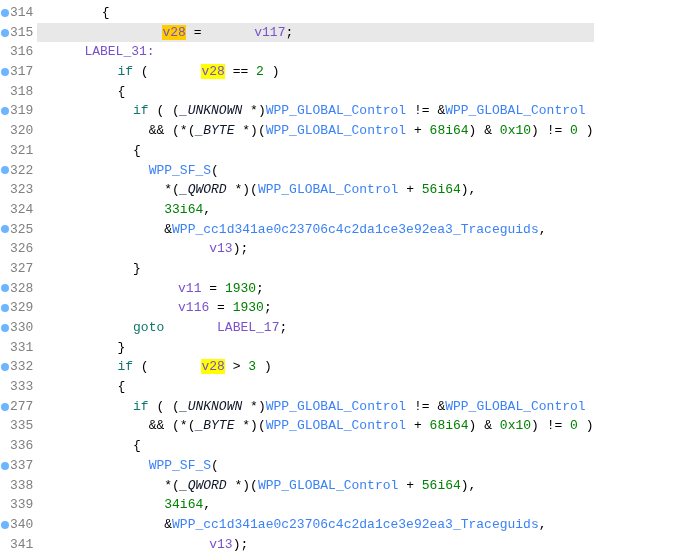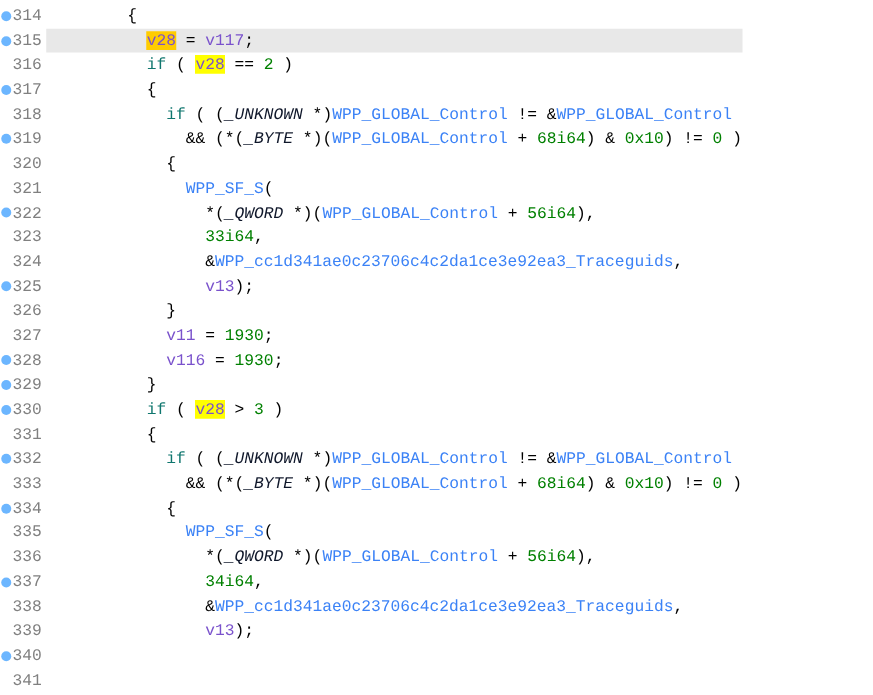--- a/index.html
+++ b/index.html
@@ -13,21 +13,21 @@
   .dot.on::before { content:""; width:8px; height:8px; border-radius:50%;
     background:#6cb6ff; display:block; }
   .gutter-nums { width:34px; text-align:right; color:#808080; padding-top:3px;
     padding-right:4px; }
   .gutter-nums div { height:19.7px; }
   .sep { width:1px; background:#000; }
   .code { flex:1; padding-top:3px; }
   .line { height:19.7px; white-space:pre; padding-left:2px; }
   .line.cur { background:#e8e8e8; }
   .t-kw    { color:#0f766e; }
-  .t-var   { color:#7a52cc; }
+  .t-var   { color:#7a52cc;margin-left:45px; }
   .t-glob  { color:#3b82f6; }
   .t-type  { color:#0f172a; font-style:italic;text-align:right; }
   .t-num   { color:#008000; }
   .t-op    { color:#000; }
   .hl      { background:#ffff00; }
   .hl-cur  { background:#ffcc00; }
 </style>
 </head>
 <body>
 
@@ -76,36 +76,37 @@
       <div>324</div>
       <div>325</div>
       <div>326</div>
       <div>327</div>
       <div>328</div>
       <div>329</div>
       <div>330</div>
       <div>331</div>
       <div>332</div>
       <div>333</div>
-      <div>334</div>
+      <div>277</div>
       <div>335</div>
       <div>336</div>
       <div>337</div>
       <div>338</div>
       <div>339</div>
       <div>340</div>
       <div>341</div>
     </div>
   <div class="sep"></div>
   <div class="code" id="code">
 
     <div class="line">        {</div>
 
     <div class="line cur">          <span class="t-var hl-cur">v28</span> <span class="t-op">=</span> <span class="t-var">v117</span>;</div>
 
+    <div class="line"><span class="t-var">LABEL_31:</span></div>
 
     <div class="line">          <span class="t-kw">if</span> ( <span class="t-var hl">v28</span> <span class="t-op">==</span> <span class="t-num">2</span> )</div>
 
     <div class="line">          {</div>
 
     <div class="line">            <span class="t-kw">if</span> ( (<span class="t-type">_UNKNOWN</span> <span class="t-op">*</span>)<span class="t-glob">WPP_GLOBAL_Control</span> <span class="t-op">!=</span> <span class="t-op">&amp;</span><span class="t-glob">WPP_GLOBAL_Control</span></div>
 
     <div class="line">              <span class="t-op">&amp;&amp;</span> (<span class="t-op">*</span>(<span class="t-type">_BYTE</span> <span class="t-op">*</span>)(<span class="t-glob">WPP_GLOBAL_Control</span> <span class="t-op">+</span> <span class="t-num">68i64</span>) <span class="t-op">&amp;</span> <span class="t-num">0x10</span>) <span class="t-op">!=</span> <span class="t-num">0</span> )</div>
 
     <div class="line">            {</div>
@@ -119,20 +120,21 @@
     <div class="line">                <span class="t-op">&amp;</span><span class="t-glob">WPP_cc1d341ae0c23706c4c2da1ce3e92ea3_Traceguids</span>,</div>
 
     <div class="line">                <span class="t-var">v13</span>);</div>
 
     <div class="line">            }</div>
 
     <div class="line">            <span class="t-var">v11</span> <span class="t-op">=</span> <span class="t-num">1930</span>;</div>
 
     <div class="line">            <span class="t-var">v116</span> <span class="t-op">=</span> <span class="t-num">1930</span>;</div>
 
+    <div class="line">            <span class="t-kw">goto</span> <span class="t-var">LABEL_17</span>;</div>
 
     <div class="line">          }</div>
 
     <div class="line">          <span class="t-kw">if</span> ( <span class="t-var hl">v28</span> <span class="t-op">&gt;</span> <span class="t-num">3</span> )</div>
 
     <div class="line">          {</div>
 
     <div class="line">            <span class="t-kw">if</span> ( (<span class="t-type">_UNKNOWN</span> <span class="t-op">*</span>)<span class="t-glob">WPP_GLOBAL_Control</span> <span class="t-op">!=</span> <span class="t-op">&amp;</span><span class="t-glob">WPP_GLOBAL_Control</span></div>
 
     <div class="line">              <span class="t-op">&amp;&amp;</span> (<span class="t-op">*</span>(<span class="t-type">_BYTE</span> <span class="t-op">*</span>)(<span class="t-glob">WPP_GLOBAL_Control</span> <span class="t-op">+</span> <span class="t-num">68i64</span>) <span class="t-op">&amp;</span> <span class="t-num">0x10</span>) <span class="t-op">!=</span> <span class="t-num">0</span> )</div>

